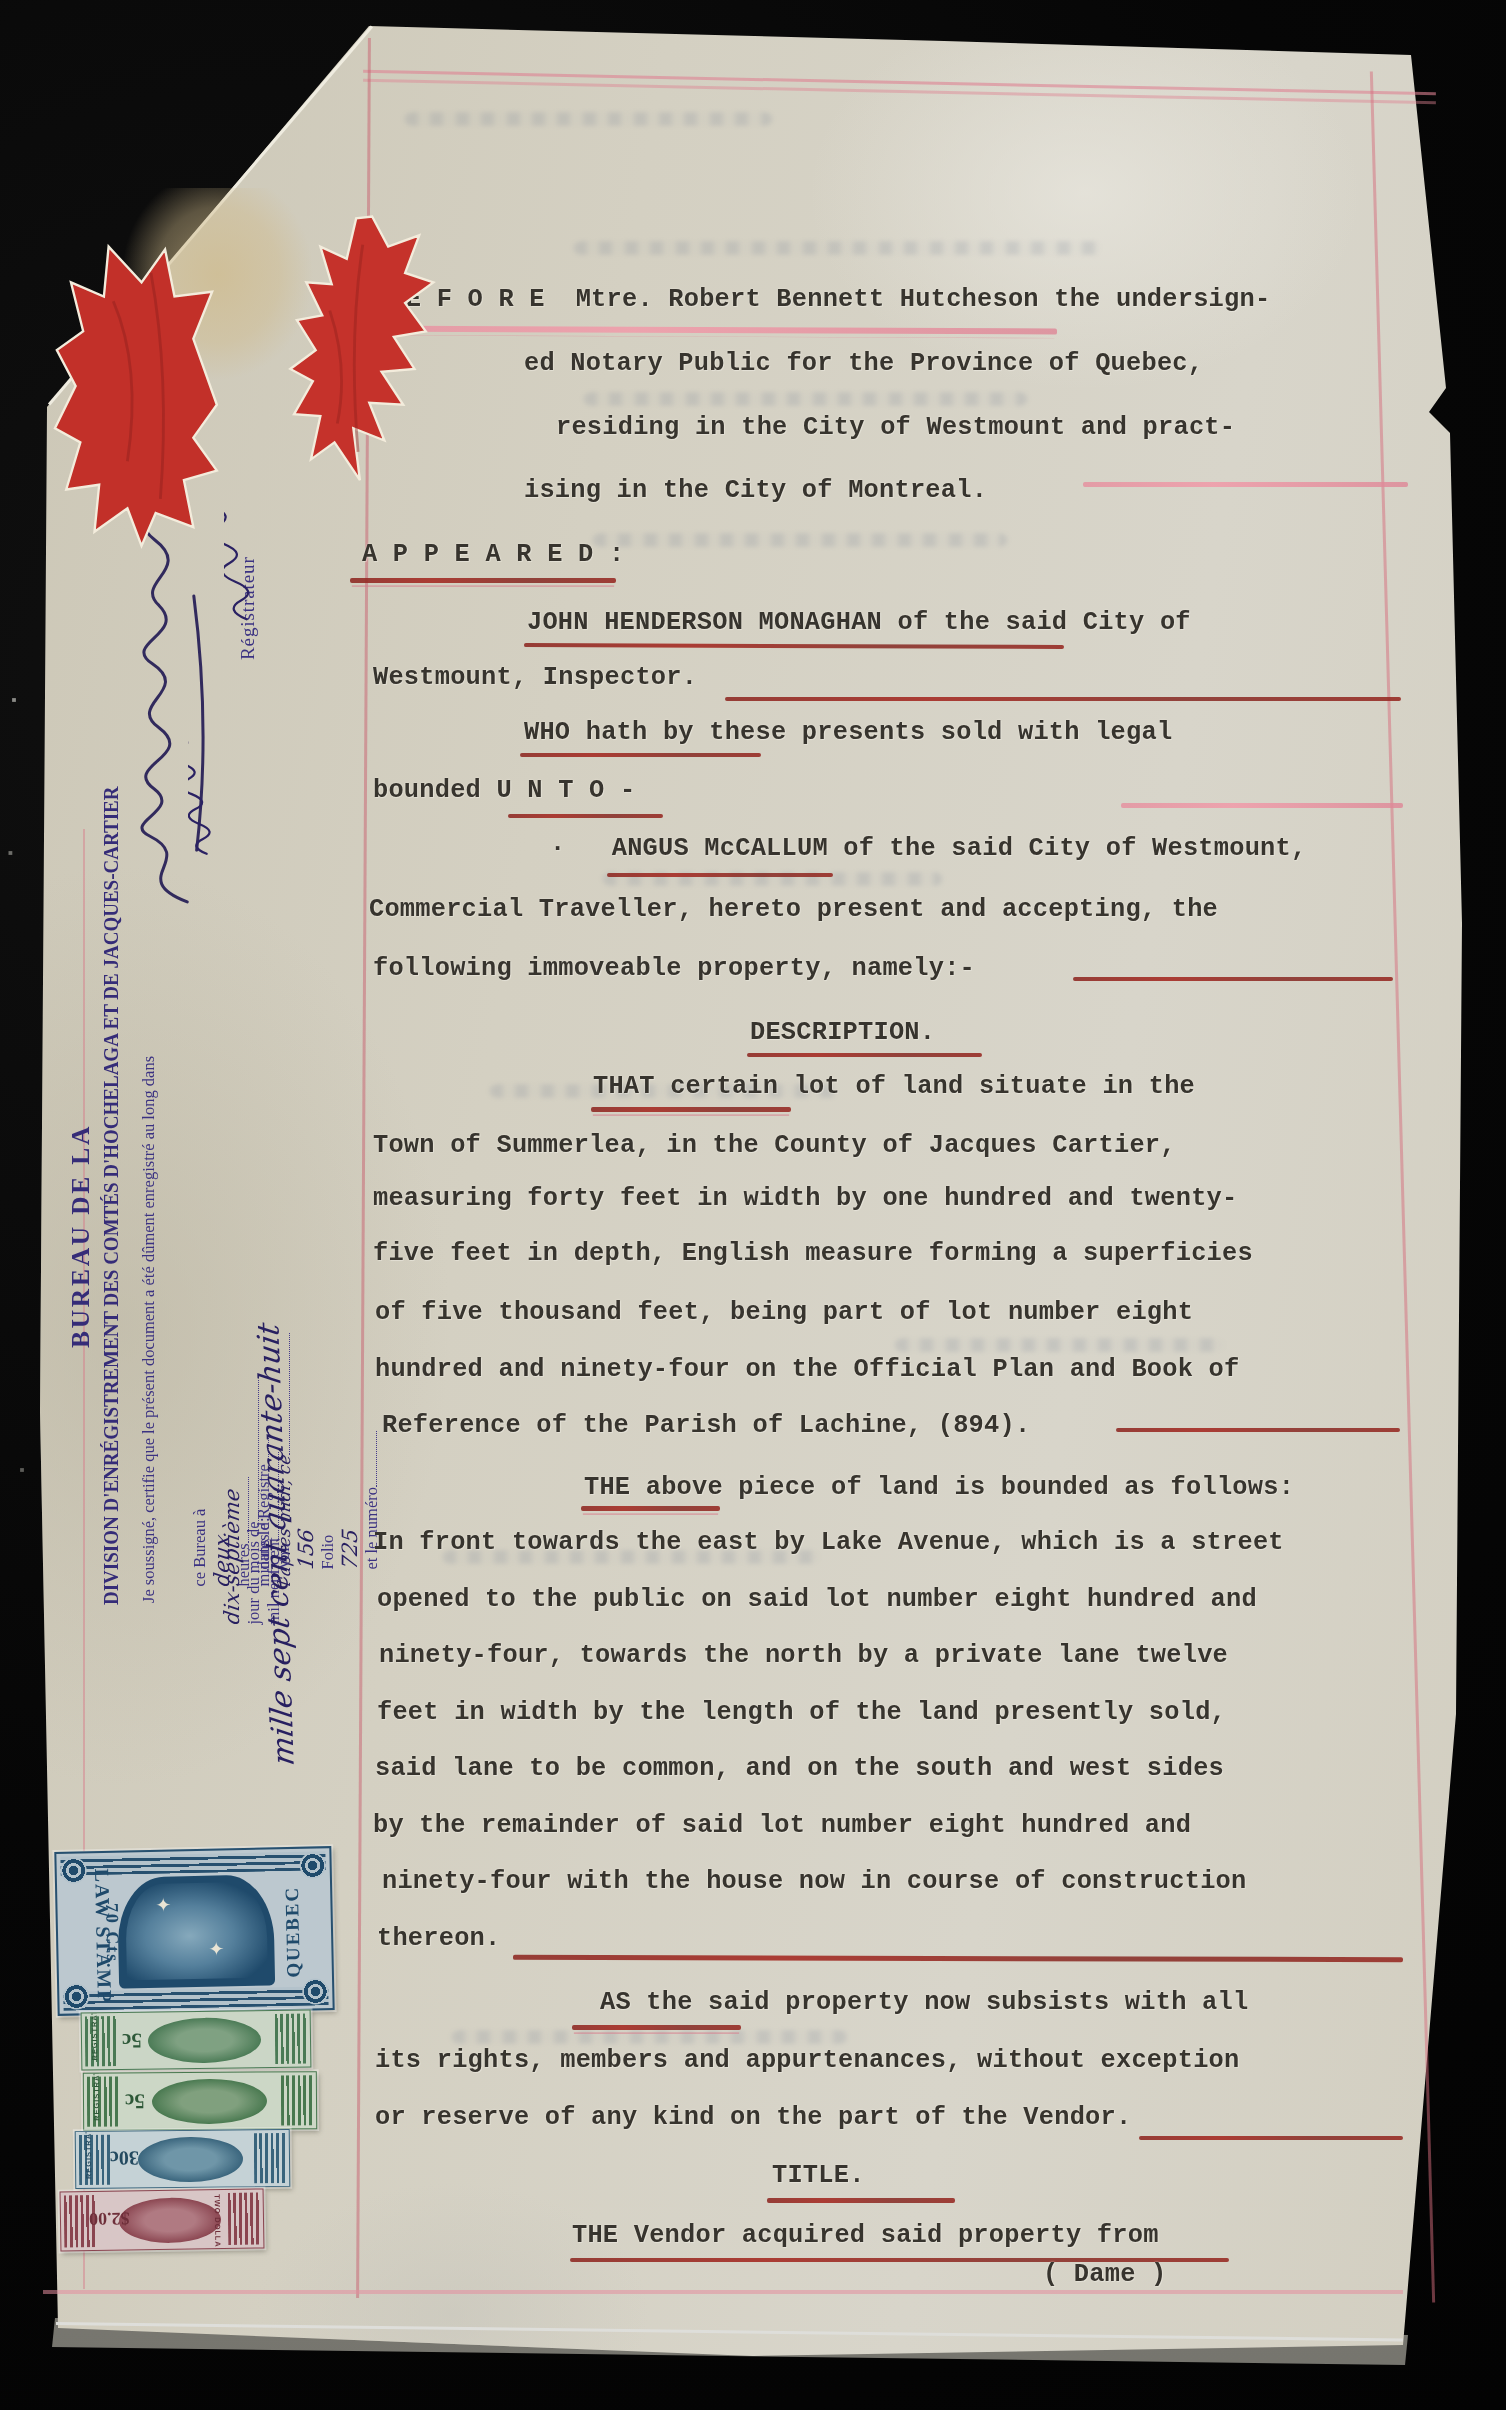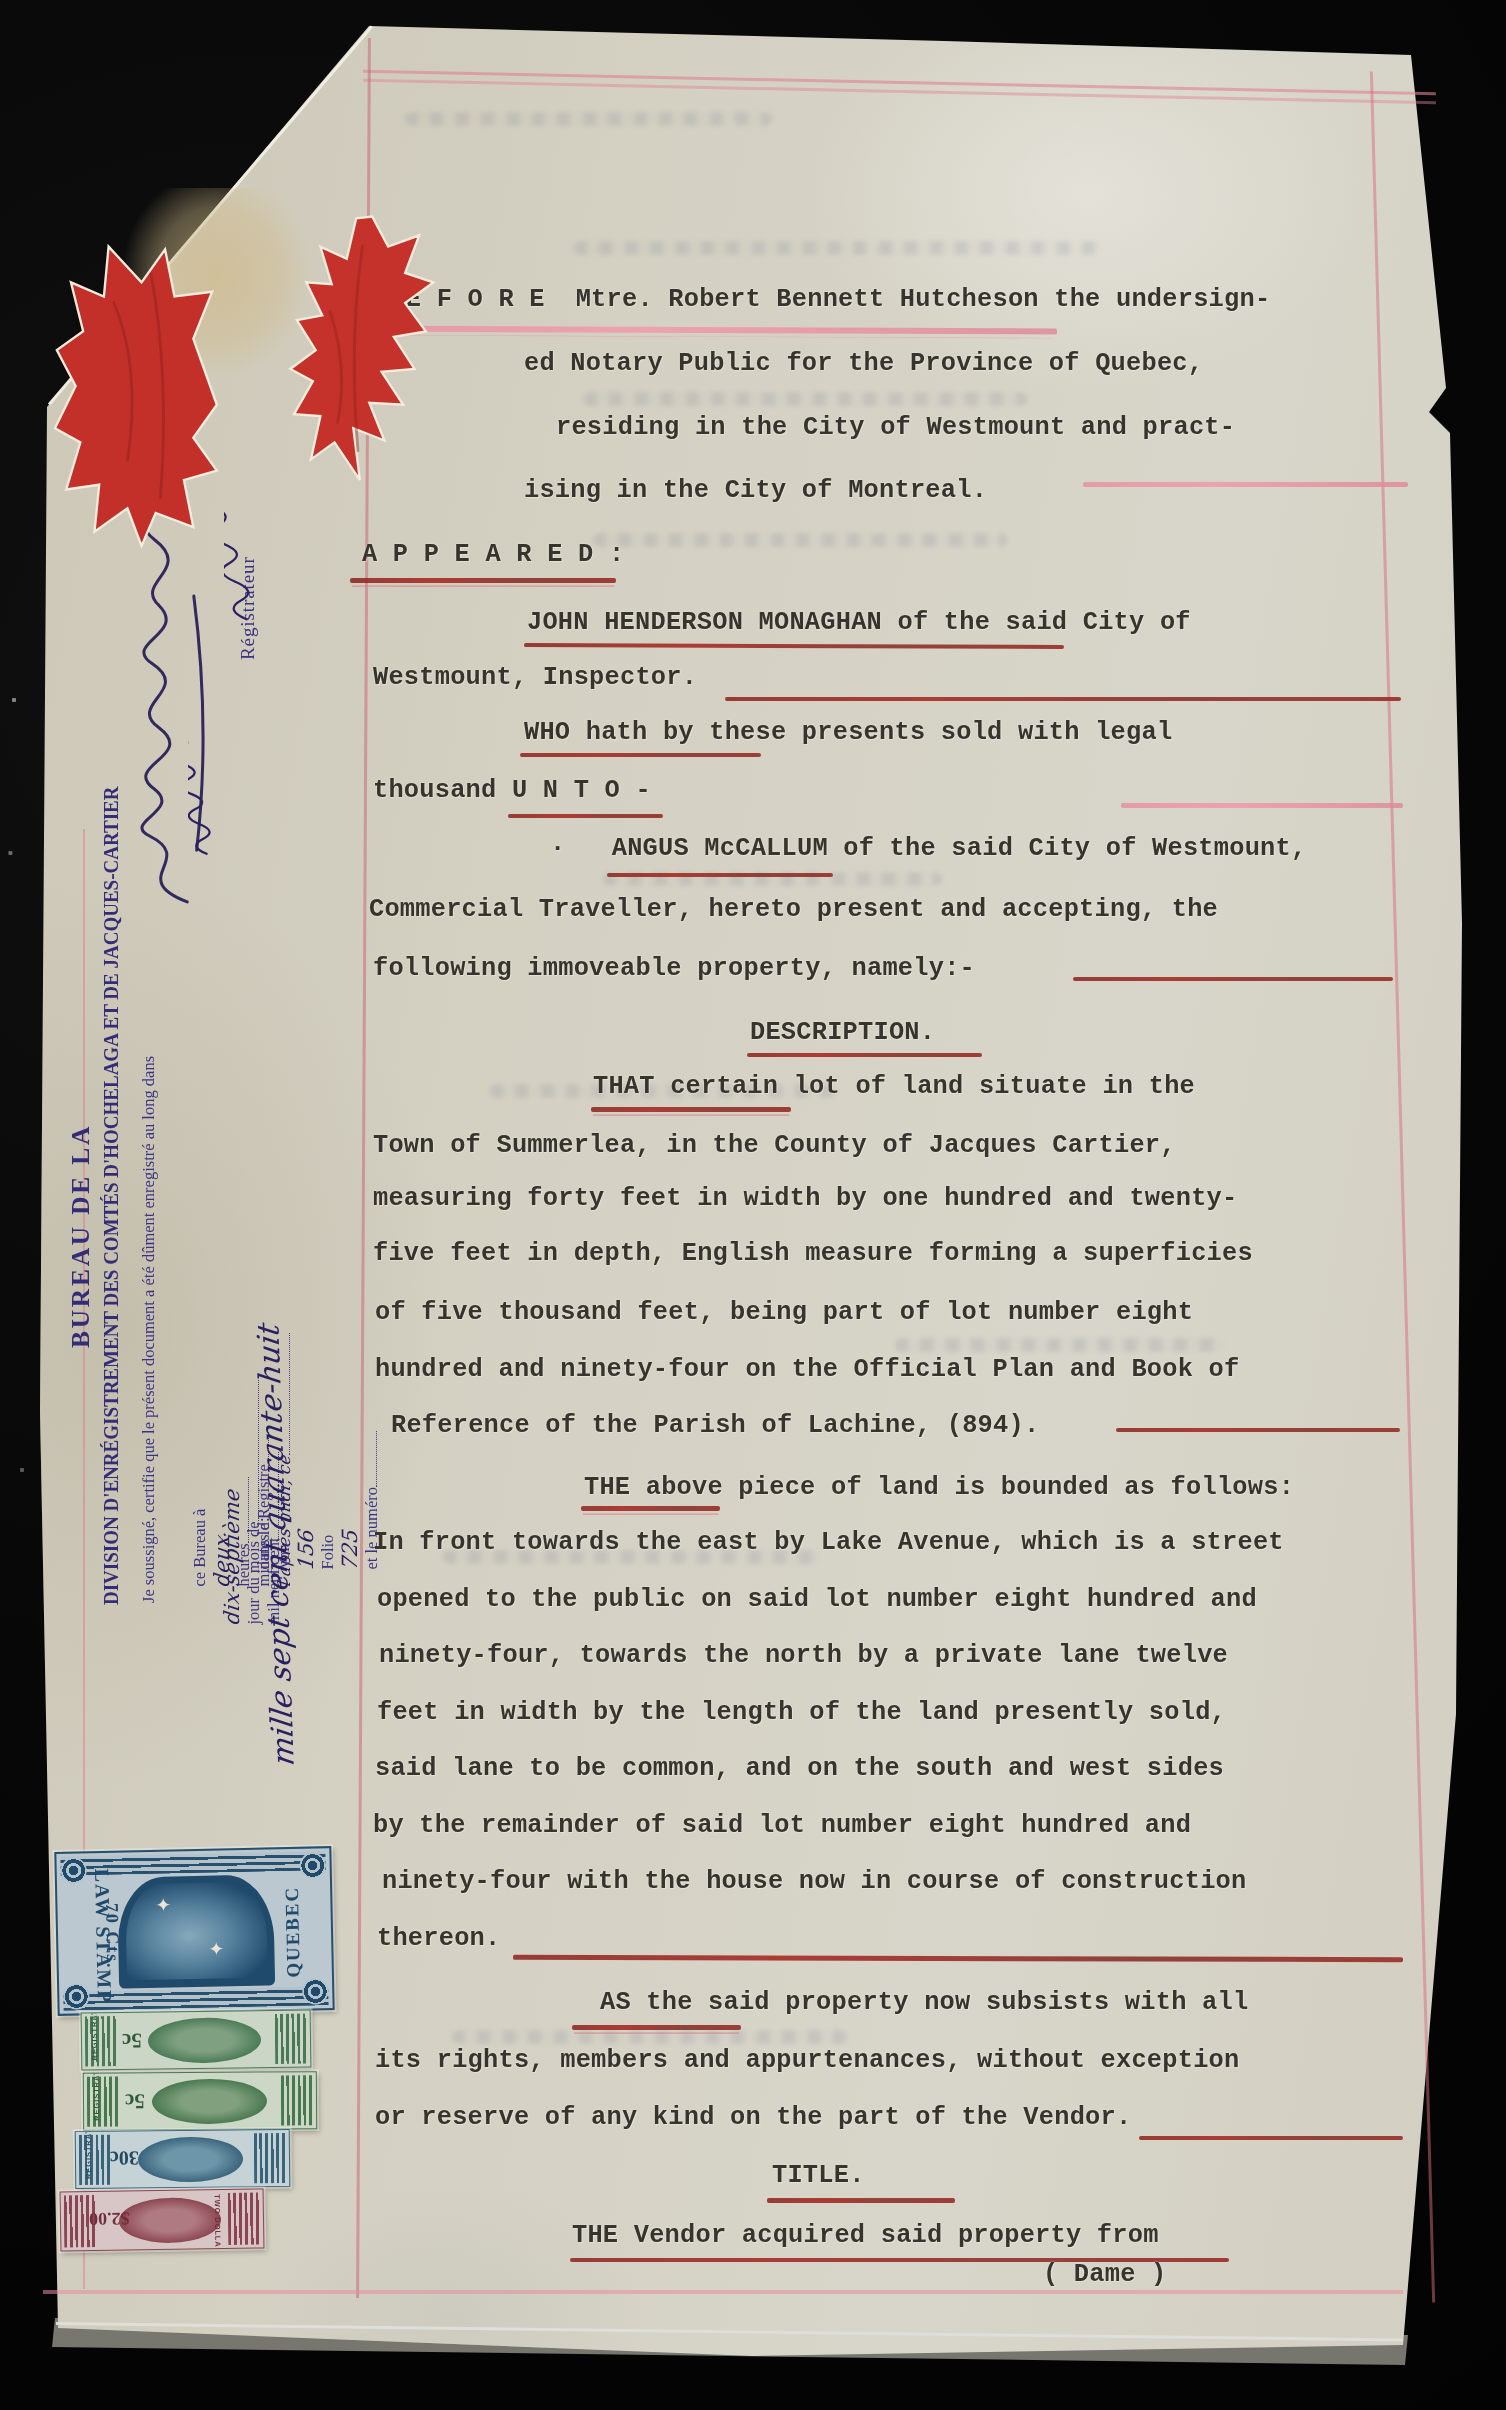--- a/index.html
+++ b/index.html
@@ -116,32 +116,32 @@
 <div class="ghost" style="left:452px;top:2029px;width:395px;"></div>
 
 <span class="tl" style="left:375px;top:287px">B E F O R E  Mtre. Robert Bennett Hutcheson the undersign-</span>
 <span class="tl" style="left:524px;top:351px">ed Notary Public for the Province of Quebec,</span>
 <span class="tl" style="left:556px;top:415px">residing in the City of Westmount and pract-</span>
 <span class="tl" style="left:524px;top:478px">ising in the City of Montreal.</span>
 <span class="tl" style="left:362px;top:542px">A P P E A R E D :</span>
 <span class="tl" style="left:527px;top:610px">JOHN HENDERSON MONAGHAN of the said City of</span>
 <span class="tl" style="left:373px;top:665px">Westmount, Inspector.</span>
 <span class="tl" style="left:524px;top:720px">WHO hath by these presents sold with legal</span>
-<span class="tl" style="left:373px;top:778px">thousand U N T O -</span>
+<span class="tl" style="left:373px;top:778px">bounded U N T O -</span>
 <span class="tl" style="left:550px;top:836px">·   ANGUS McCALLUM of the said City of Westmount,</span>
 <span class="tl" style="left:369px;top:897px">Commercial Traveller, hereto present and accepting, the</span>
 <span class="tl" style="left:373px;top:956px">following immoveable property, namely:-</span>
 <span class="tl" style="left:750px;top:1020px">DESCRIPTION.</span>
 <span class="tl" style="left:593px;top:1074px">THAT certain lot of land situate in the</span>
 <span class="tl" style="left:373px;top:1133px">Town of Summerlea, in the County of Jacques Cartier,</span>
 <span class="tl" style="left:373px;top:1186px">measuring forty feet in width by one hundred and twenty-</span>
 <span class="tl" style="left:373px;top:1241px">five feet in depth, English measure forming a superficies</span>
 <span class="tl" style="left:375px;top:1300px">of five thousand feet, being part of lot number eight</span>
 <span class="tl" style="left:375px;top:1357px">hundred and ninety-four on the Official Plan and Book of</span>
-<span class="tl" style="left:391px;top:1413px">Reference of the Parish of Lachine, (894).</span>
+<span class="tl" style="left:382px;top:1413px">Reference of the Parish of Lachine, (894).</span>
 <span class="tl" style="left:584px;top:1475px">THE above piece of land is bounded as follows:</span>
 <span class="tl" style="left:373px;top:1530px">In front towards the east by Lake Avenue, which is a street</span>
 <span class="tl" style="left:377px;top:1587px">opened to the public on said lot number eight hundred and</span>
 <span class="tl" style="left:379px;top:1643px">ninety-four, towards the north by a private lane twelve</span>
 <span class="tl" style="left:377px;top:1700px">feet in width by the length of the land presently sold,</span>
 <span class="tl" style="left:375px;top:1756px">said lane to be common, and on the south and west sides</span>
 <span class="tl" style="left:373px;top:1813px">by the remainder of said lot number eight hundred and</span>
 <span class="tl" style="left:382px;top:1869px">ninety-four with the house now in course of construction</span>
 <span class="tl" style="left:377px;top:1926px">thereon.</span>
 <span class="tl" style="left:600px;top:1990px">AS the said property now subsists with all</span>

